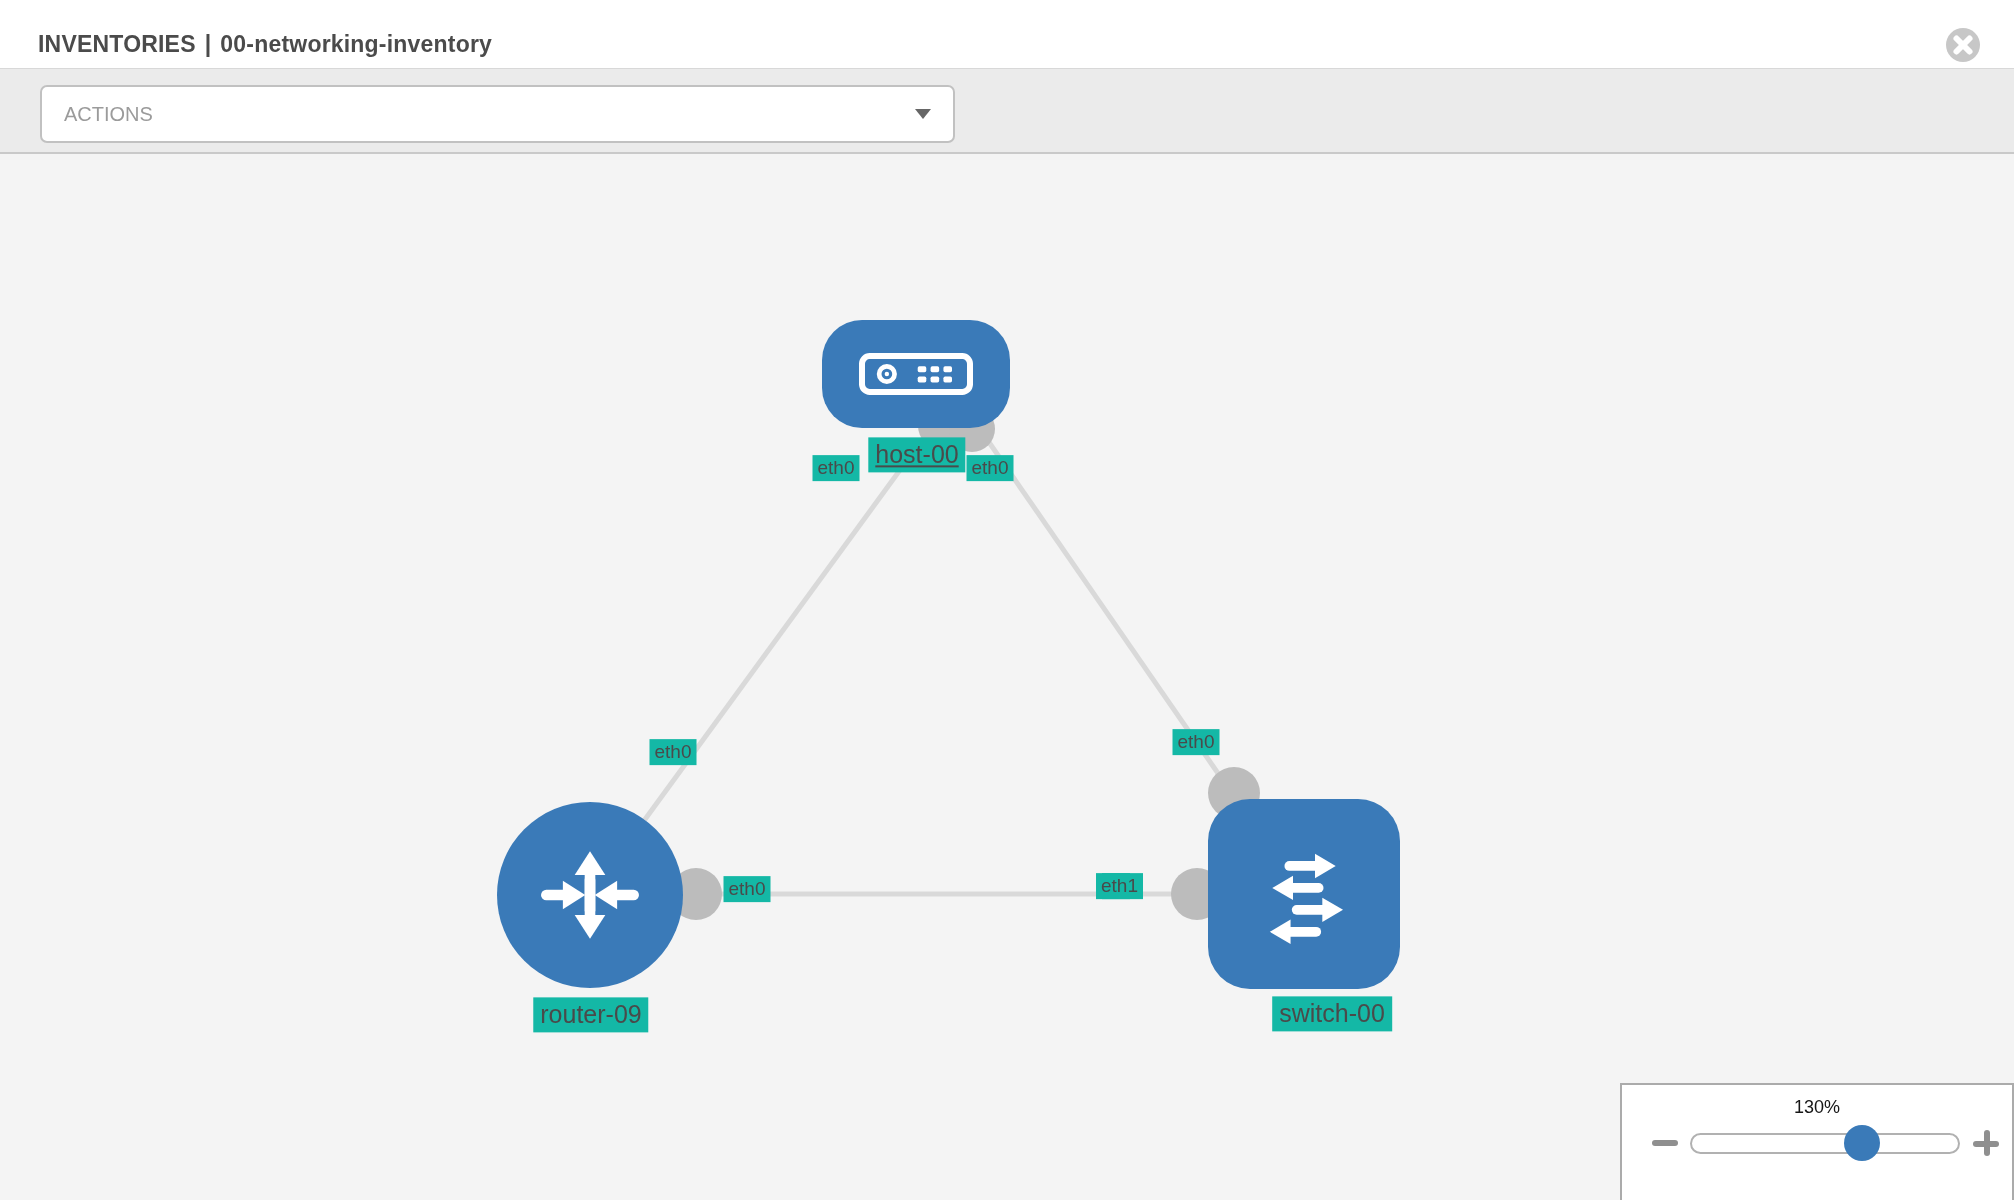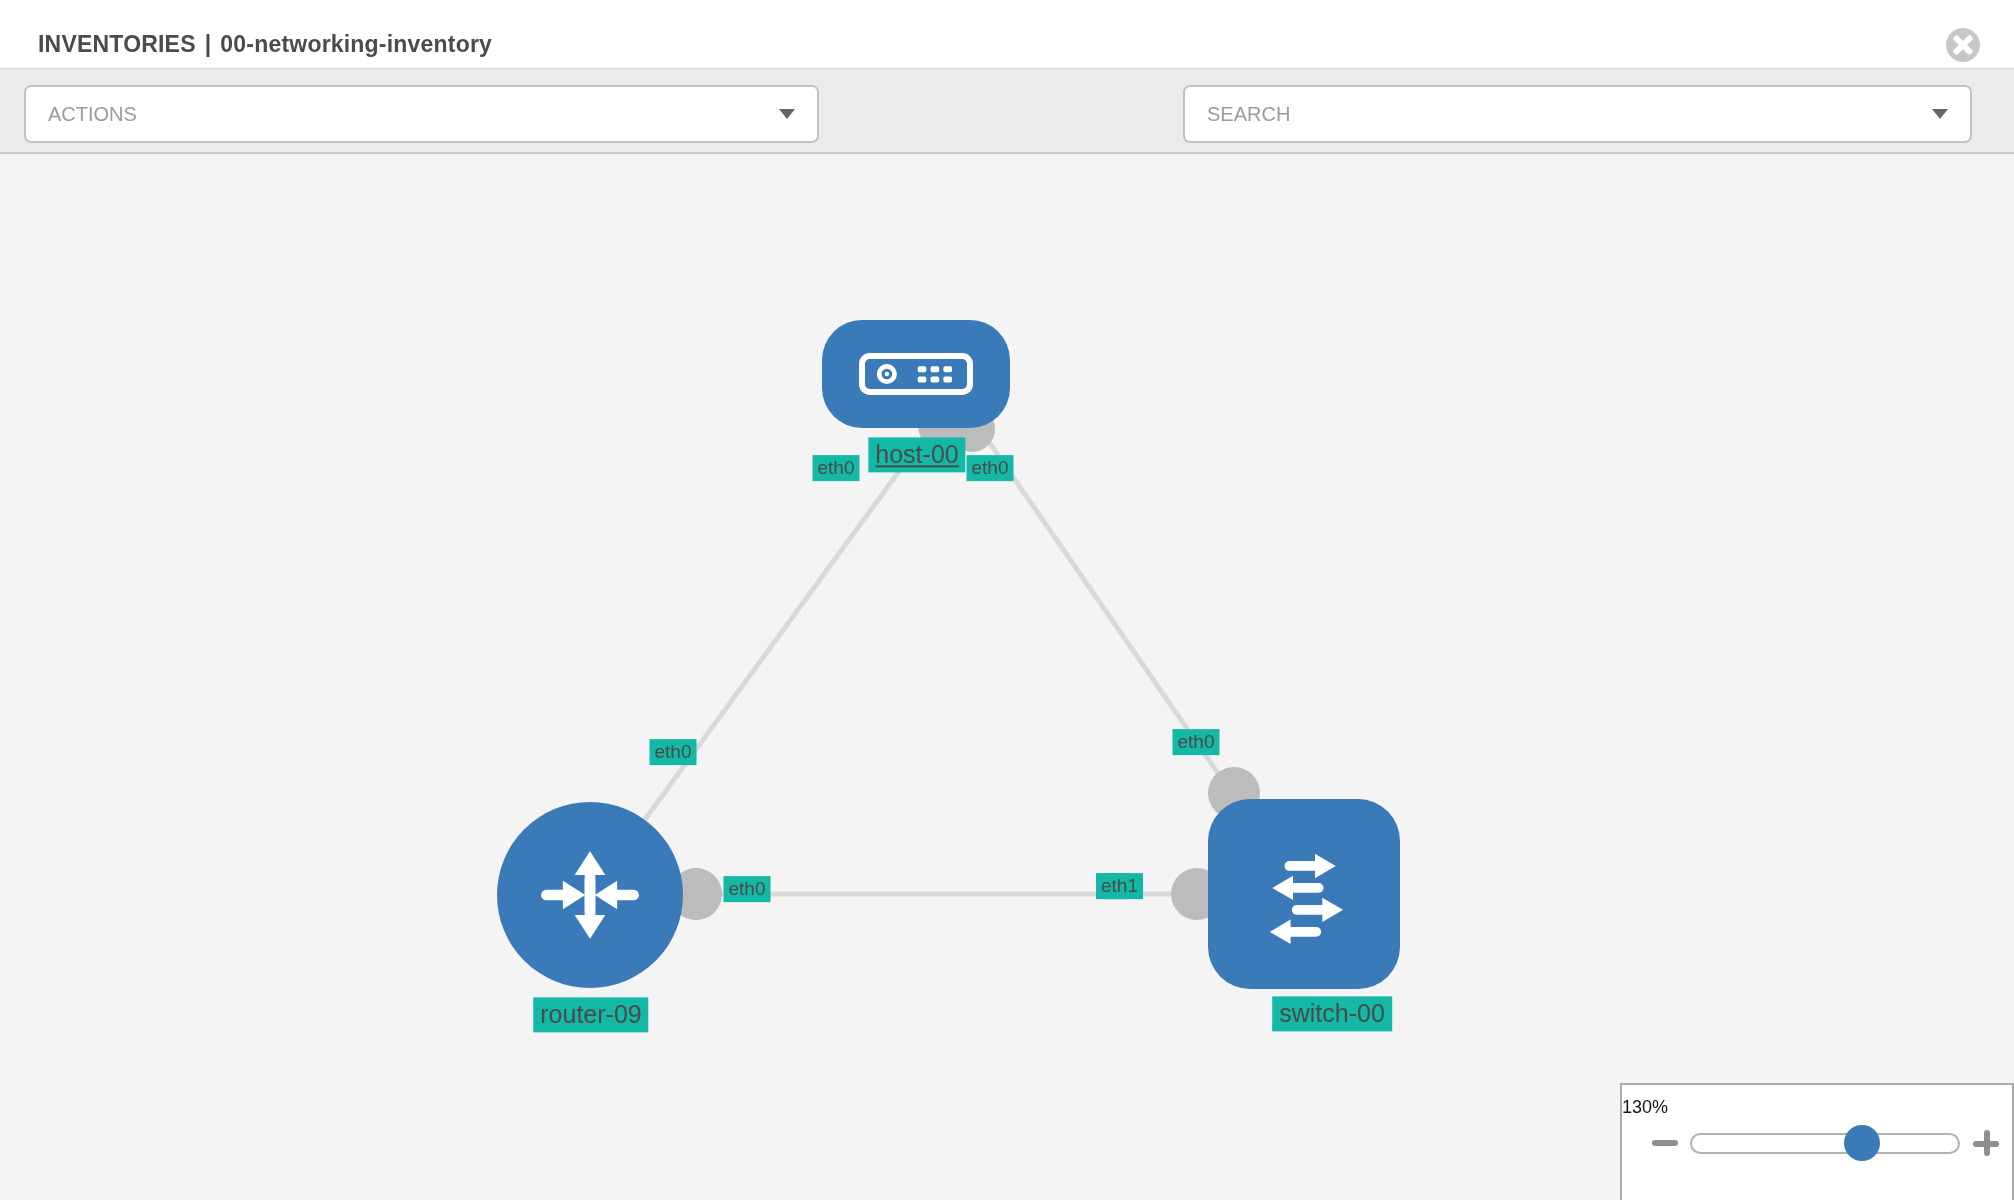--- a/index.html
+++ b/index.html
@@ -14,21 +14,21 @@
   .page-title .sep { margin:0 9px; }
   .close-btn { position:absolute; right:33px; top:17px; width:36px; height:36px; border:none;
                background:transparent; cursor:pointer; padding:0; }
 
   
   .toolbar { position:absolute; left:0; top:68px; width:2014px; height:86px; background:#ebebeb;
              border-top:1px solid #d8d8d8; border-bottom:2px solid #c9c9c9; }
   .select { position:absolute; top:16px; height:58px; background:#fff; border:2px solid #c1c1c1;
             border-radius:7px; display:flex; align-items:center; padding:0 22px;
             font-size:20px; color:#9b9b9b; cursor:pointer; }
-  .select-actions { left:24px; width:795px; }
+  .select-actions { left:40px; width:915px; }
   .select-search  { left:1183px; width:789px; }
   .caret { position:absolute; right:22px; top:50%; transform:translateY(-50%); width:0; height:0;
            border-left:8px solid transparent; border-right:8px solid transparent;
            border-top:10px solid #666; }
   .tool-btn { position:absolute; width:38px; height:38px; background:transparent; border:none;
               cursor:pointer; padding:0; }
   .tool-btn-wrench { left:1047px; top:94px; }
   .tool-btn-key    { left:1115px; top:96px; }
 
   
@@ -52,21 +52,21 @@
   .chip-eth-rt { left:673px;  top:598px; }
   .chip-eth-st { left:1196px; top:588px; }
   .chip-eth-ml { left:747px;  top:735px; }
   .chip-eth-behind { left:1102px; top:732px; transform:translate(0,-50%);
                      width:28px; overflow:hidden; padding-right:0; }
   .chip-eth-front  { left:1096px; top:732px; transform:translate(0,-50%); }
 
   
   .zoom-panel { position:absolute; left:1620px; top:929px; width:394px; height:117px;
                 background:#fff; border:2px solid #ababab; border-bottom:none; }
-  .zoom-level { position:absolute; left:0; top:12px; width:100%; text-align:left;
+  .zoom-level { position:absolute; left:0; top:12px; width:100%; text-align:center;
                 font-size:18px; color:#161616; }
   .zoom-minus { position:absolute; left:30px; top:55px; width:26px; height:6px; background:#8f8f8f;
                 border:none; border-radius:3px; cursor:pointer; padding:0; }
   .zoom-track { position:absolute; left:68px; top:48px; width:270px; height:21px; background:#fff;
                 border:2px solid #b1b1b1; border-radius:12px; cursor:pointer; }
   .zoom-thumb { position:absolute; left:152px; top:-10px; width:36px; height:36px;
                 border-radius:50%; background:#3a7ab8; cursor:grab; }
   .zoom-plus { position:absolute; left:351px; top:45px; width:26px; height:26px;
                background:transparent; border:none; cursor:pointer; padding:0; }
   .zoom-plus .h { position:absolute; left:0; top:10.5px; width:26px; height:6px;
@@ -114,24 +114,20 @@
       <svg width="38" height="38" viewBox="0 0 48 48">
         <g transform="rotate(45 24 24)" fill="#8d96a2">
           <circle cx="24" cy="11" r="7.5" fill="none" stroke="#8d96a2" stroke-width="5.5"></circle>
           <rect x="21.3" y="16" width="5.4" height="26" rx="2.7"></rect>
           <rect x="24" y="26" width="8.5" height="5.2" rx="2.4"></rect>
           <rect x="24" y="35" width="10" height="5.2" rx="2.4"></rect>
         </g>
       </svg>
     </button>
 
-    <div class="select select-search">
-      <span>SEARCH</span>
-      <span class="caret"></span>
-    </div>
   </div>
 
   <div class="canvas">
 
     <svg class="links-layer" width="2014" height="1046" viewBox="0 0 2014 1046">
 
       <line x1="935" y1="268" x2="592" y2="738" stroke="#d9d9d9" stroke-width="5"></line>
       <line x1="975" y1="268" x2="1233" y2="641" stroke="#d9d9d9" stroke-width="5"></line>
       <line x1="696" y1="740" x2="1197" y2="740" stroke="#d9d9d9" stroke-width="5"></line>
 

